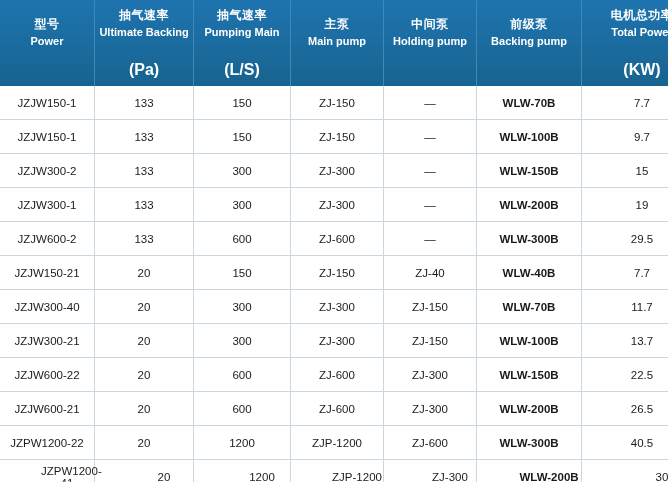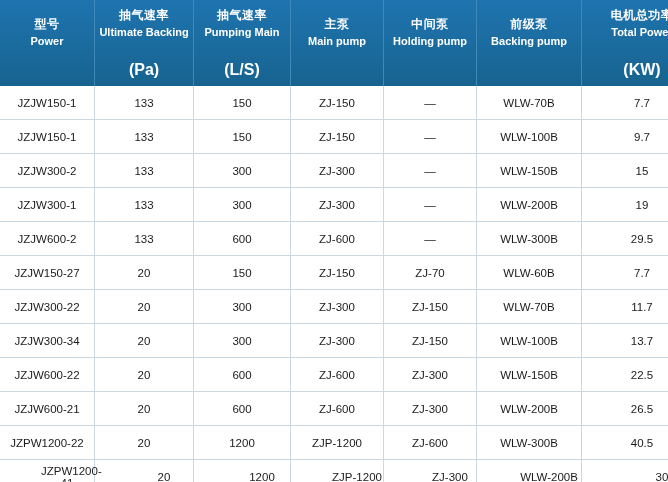--- a/index.html
+++ b/index.html
@@ -65,21 +65,21 @@
   }
   .spec-table tbody tr:last-child td {
     border-bottom: none;
     padding-left: 41px;
   }
   .col-0 { width: 90px; margin-left: 30px; }
   .col-1 { width: 94px; }
   .col-2 { width: 92px; }
   .col-3 { width: 88px; }
   .col-4 { width: 88px; }
-  .col-5 { width: 100px; }
+  .col-5 { width: 100px; font-weight: bold; }
   .col-6 { width: 116px; }
 </style>
 </head>
 <body>
 
 <table class="spec-table">
   <thead>
     <tr>
       <th class="col-0">
         <span class="cn">型号</span>
@@ -158,39 +158,39 @@
       <tr>
         <td class="col-0">JZJW600-2</td>
         <td class="col-1">133</td>
         <td class="col-2">600</td>
         <td class="col-3">ZJ-600</td>
         <td class="col-4">—</td>
         <td class="col-5">WLW-300B</td>
         <td class="col-6">29.5</td>
       </tr>
       <tr>
-        <td class="col-0">JZJW150-27</td>
+        <td class="col-0">JZJW150-21</td>
         <td class="col-1">20</td>
         <td class="col-2">150</td>
         <td class="col-3">ZJ-150</td>
-        <td class="col-4">ZJ-70</td>
-        <td class="col-5">WLW-60B</td>
+        <td class="col-4">ZJ-40</td>
+        <td class="col-5">WLW-40B</td>
         <td class="col-6">7.7</td>
       </tr>
       <tr>
-        <td class="col-0">JZJW300-22</td>
+        <td class="col-0">JZJW300-40</td>
         <td class="col-1">20</td>
         <td class="col-2">300</td>
         <td class="col-3">ZJ-300</td>
         <td class="col-4">ZJ-150</td>
         <td class="col-5">WLW-70B</td>
         <td class="col-6">11.7</td>
       </tr>
       <tr>
-        <td class="col-0">JZJW300-34</td>
+        <td class="col-0">JZJW300-21</td>
         <td class="col-1">20</td>
         <td class="col-2">300</td>
         <td class="col-3">ZJ-300</td>
         <td class="col-4">ZJ-150</td>
         <td class="col-5">WLW-100B</td>
         <td class="col-6">13.7</td>
       </tr>
       <tr>
         <td class="col-0">JZJW600-22</td>
         <td class="col-1">20</td>

